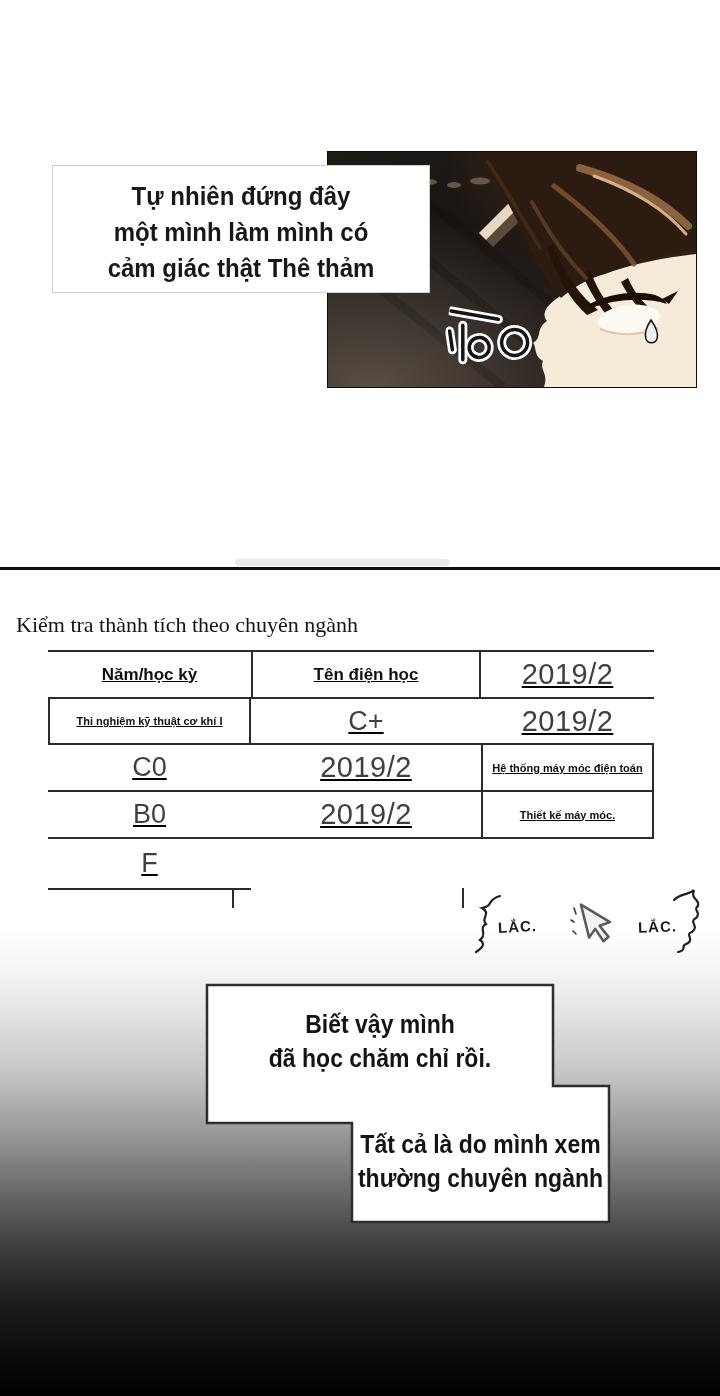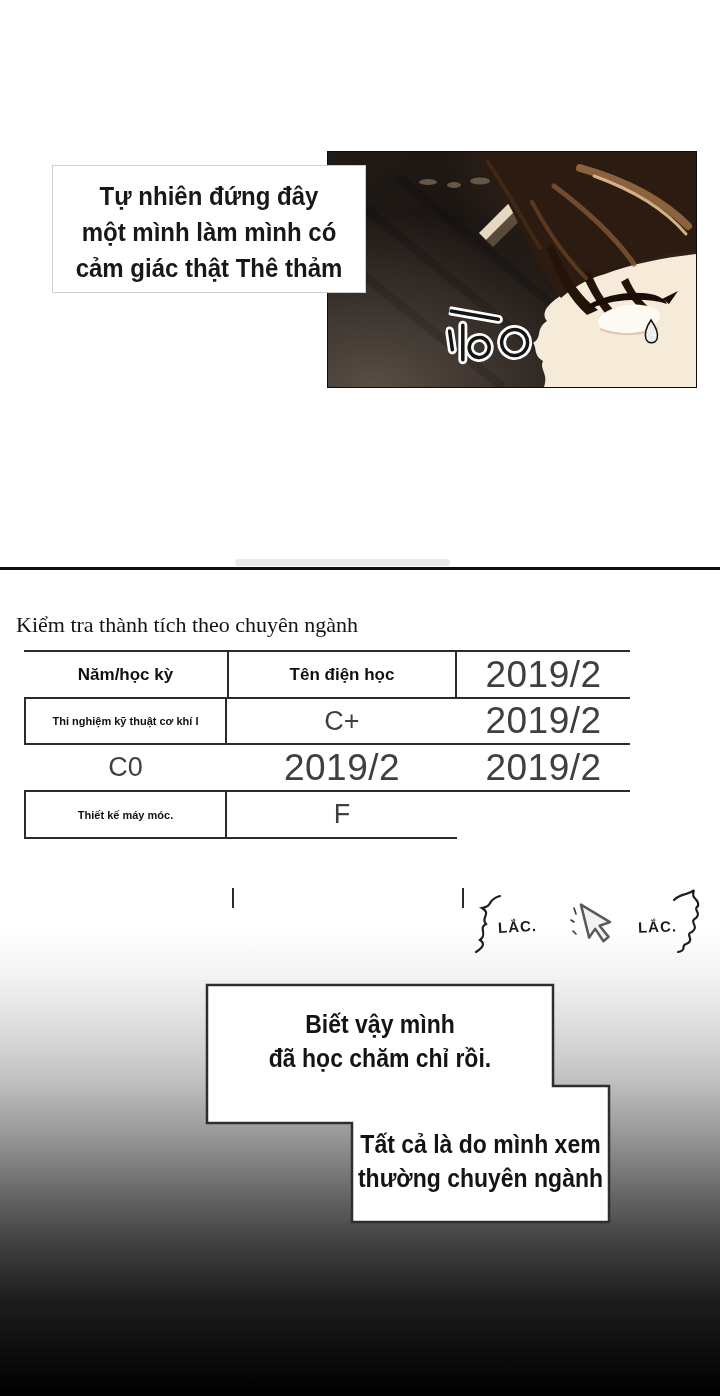--- a/index.html
+++ b/index.html
@@ -14,35 +14,35 @@
   .abs{position:absolute;}
   .sr{position:absolute;width:1px;height:1px;overflow:hidden;clip:rect(0 0 0 0);white-space:nowrap;}
 
   
   .panel{left:327px;top:151px;width:368px;height:235px;border:1px solid #0c0c0c;}
   .panel svg{display:block;width:100%;height:100%;}
   .sfx-hing{left:121px;top:142px;width:80px;height:88px;transform:rotate(-80deg);}
   .sfx-hing svg{display:block;width:100%;height:100%;}
 
   
-  .bubble-top{left:52px;top:165px;width:314px;height:128px;background:#fff;border:1px solid #cfcfcf;box-sizing:border-box;}
+  .bubble-top{left:52px;top:165px;width:378px;height:128px;background:#fff;border:1px solid #cfcfcf;box-sizing:border-box;}
   .bubble-top .txt{margin-top:11px;text-align:center;font-weight:700;font-size:24px;line-height:33px;color:#181818;transform:scaleY(1.1);transform-origin:50% 0;}
 
   .divider{left:0;top:567px;width:720px;height:3px;background:#0f0f0f;}
   .divider-smudge{left:235px;top:559px;width:215px;height:7px;background:#d9d9d9;opacity:.55;border-radius:4px;}
 
   .grades-title{left:16px;top:612px;font-family:"Liberation Serif",serif;font-size:22px;color:#141414;}
 
   
-  .gtable{left:24px;top:650px;width:606px;border-top:2px solid #2b2b2b;display:grid;
-    grid-template-columns:203px 230px 173px;grid-template-rows:47px 46px 47px 47px 51px;}
+  .gtable{left:48px;top:650px;width:606px;border-top:2px solid #2b2b2b;display:grid;
+    grid-template-columns:203px 230px 173px;grid-template-rows:47px 46px 47px 47px 51px;text-decoration:underline;}
   .gtable .cell{border-bottom:2px solid #2b2b2b;display:flex;align-items:center;justify-content:center;box-sizing:border-box;}
   .gtable .mid{border-left:2px solid #2b2b2b;border-right:2px solid #2b2b2b;}
   .gtable .hdr{font-weight:700;font-size:17px;color:#101010;}
-  .gtable .term{font-weight:400;font-size:37px;letter-spacing:.5px;color:#3f3f3f;}
+  .gtable .term{font-weight:400;font-size:29px;letter-spacing:.5px;color:#3f3f3f;}
   .gtable .course{font-weight:700;font-size:11px;color:#101010;}
   .gtable .grade{font-weight:400;font-size:27px;color:#3f3f3f;}
   .vext{width:2px;height:20px;background:#2b2b2b;top:888px;}
 
   
   .lac{font-size:15px;font-weight:700;letter-spacing:1px;color:#1c1c1c;}
   .squig svg,.cursor-sketch svg{display:block;width:100%;height:100%;}
 
   
   .bubble-union{left:200px;top:978px;width:418px;height:252px;}
@@ -150,20 +150,22 @@
     <div class="cell hdr mid">Tên điện học</div>
 
     <div class="cell term">2019/2</div>
     <div class="cell course mid">Thi nghiệm kỹ thuật cơ khí I</div>
     <div class="cell grade">C+</div>
 
     <div class="cell term">2019/2</div>
     <div class="cell grade">C0</div>
 
     <div class="cell term">2019/2</div>
+    <div class="cell course mid">Hệ thống máy móc điện toán</div>
+    <div class="cell grade">B0</div>
 
     <div class="cell term">2019/2</div>
     <div class="cell course mid">Thiết kế máy móc.</div>
     <div class="cell grade">F</div>
   </div>
   <div class="abs vext" style="left:232px;"></div>
   <div class="abs vext" style="left:462px;"></div>
 
   <div class="abs squig" style="left:474px;top:894px;width:28px;height:60px;">
     <svg viewBox="0 0 28 60" fill="none" stroke="#1f1f1f" stroke-width="2.2" stroke-linecap="round">

